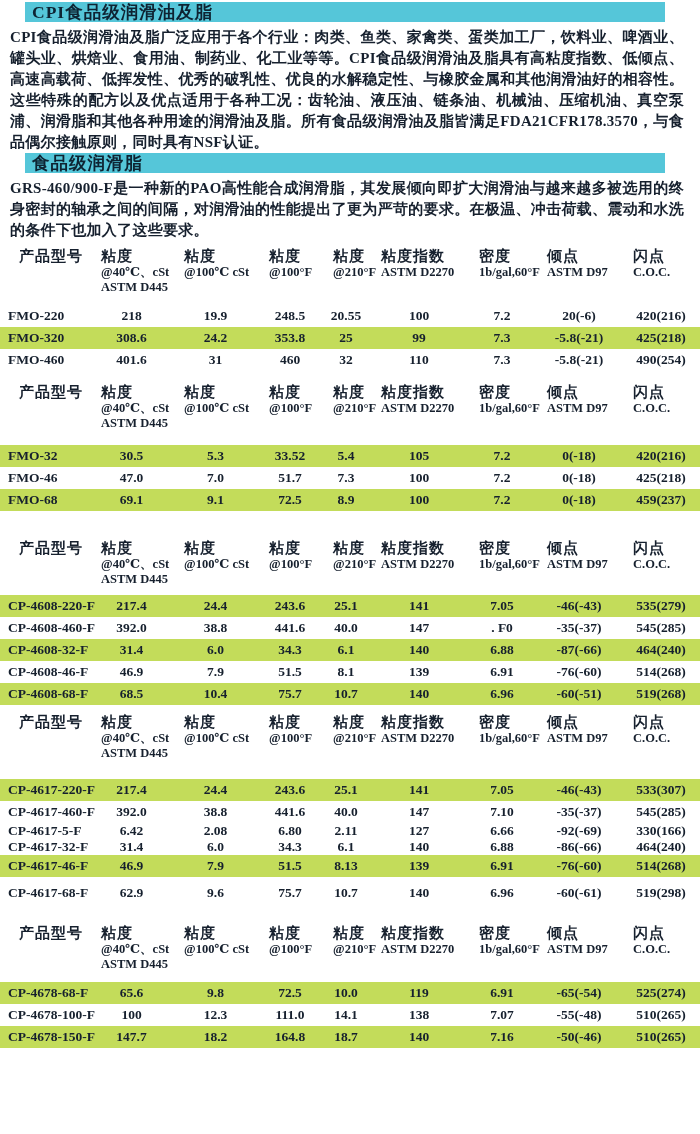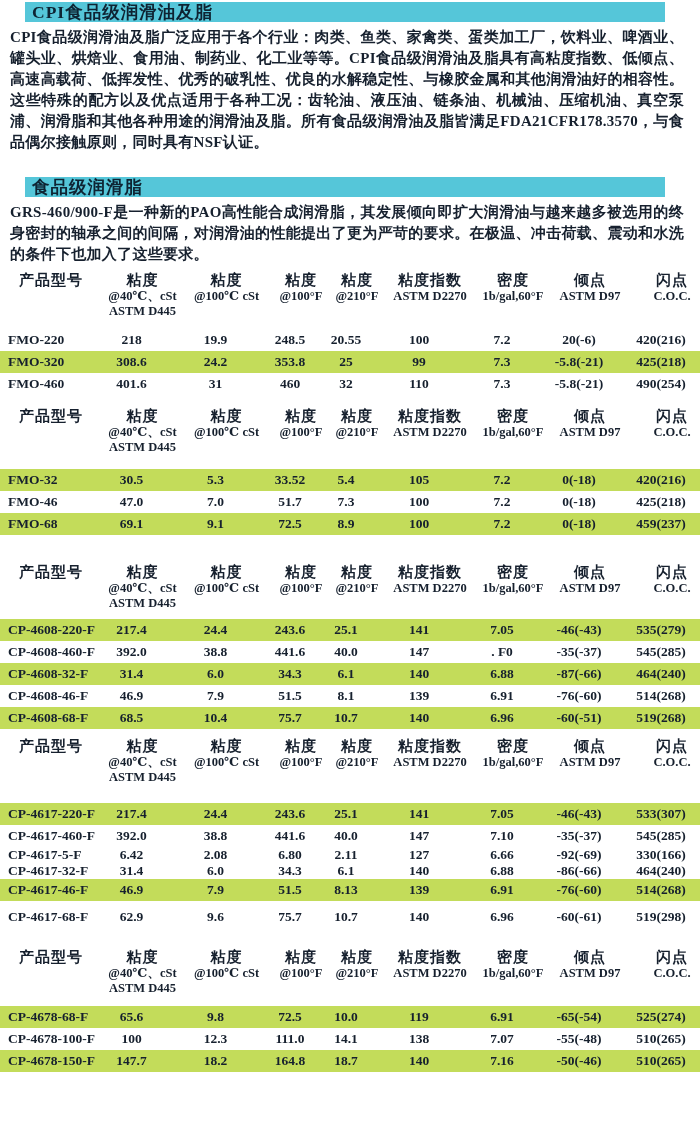--- a/index.html
+++ b/index.html
@@ -10,35 +10,35 @@
     font-weight:700;
   }
   .bar{
     margin:0 0 0 25px;width:633px;height:20px;
     background:var(--header-bg,#55c6d9);
     display:flex;align-items:center;padding-left:7px;
     font-size:17.5px;font-weight:800;letter-spacing:1px;
     color:#0e2433;
   }
   .bar-1{margin-top:2px;}
-  .bar-2{margin-top:24px;}
+  .bar-2{margin-top:0;}
   .para{
     margin:5px 16px 0 10px;
     font-size:15px;line-height:21px;
     text-align:justify;font-weight:700;letter-spacing:0.3px;font-family:Liberation Serif, serif;
   }
   .para-indent{text-indent:2em;margin-top:16px;}
   
   .tbl{width:700px;}
   .thead,.row{
     display:grid;
     grid-template-columns:90px 83px 85px 64px 48px 98px 68px 86px 78px;
   }
   .thead{align-items:start;padding-left:11px;}
-  .hcell{text-align:center;}
+  .hcell{text-align:left;}
   .hcell.c0{text-align:left;padding-left:8px;font-size:15px;line-height:18px;}
   .hl0{font-size:15px;line-height:18px;letter-spacing:1px;}
   .hl1,.hl2{font-size:12.5px;line-height:15px;letter-spacing:0;}
   .row{height:22px;align-items:center;font-size:13.5px;}
   .row.tight{height:16px;}
   .row.gap{margin-top:5px;}
   .row.hl{background:var(--row-hl,#c3dc5a);}
   .cell{text-align:center;white-space:nowrap;}
   .cell.c0{text-align:left;padding-left:8px;}
   

